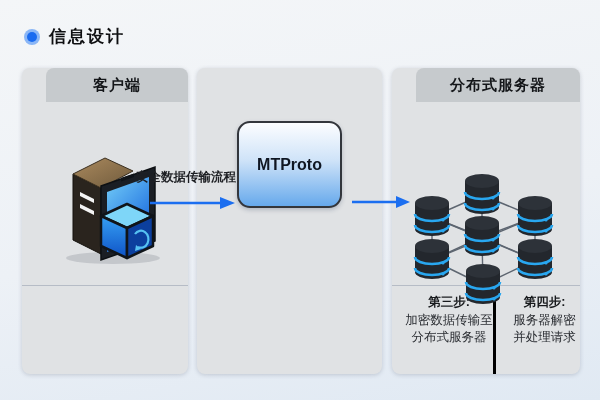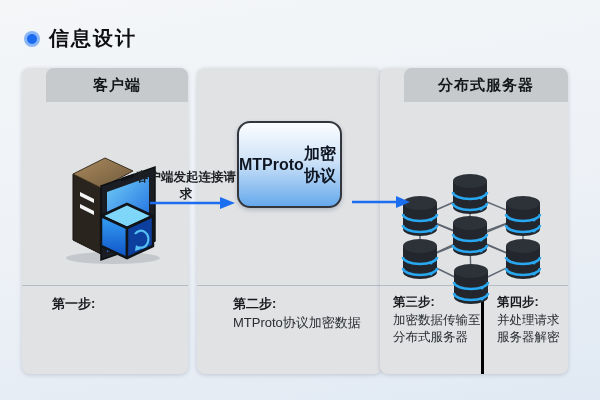--- a/index.html
+++ b/index.html
@@ -6,36 +6,36 @@
   .canvas{
     position:relative;width:600px;height:400px;overflow:hidden;
     background:linear-gradient(170deg,#f4f6f8 0%,#edf1f6 55%,#e0e9f3 100%);
     font-family:"Liberation Sans","DejaVu Sans",sans-serif;
     color:#1a1c1f;
   }
   
   .title-row{position:absolute;left:24px;top:25px;display:flex;align-items:center;gap:9px;}
   .bullet{width:16px;height:16px;border-radius:50%;background:#8ab6f6;position:relative;flex:0 0 auto;}
   .bullet-inner{position:absolute;inset:3px;border-radius:50%;background:#1a6bf0;}
-  .title-text{font-size:20px;font-weight:bold;letter-spacing:2px;color:#0e0f11;}
+  .title-text{font-size:17px;font-weight:bold;letter-spacing:2px;color:#0e0f11;}
   
   .card{position:absolute;top:68px;height:306px;border-radius:8px;background:#e0e2e4;
         box-shadow:0 1px 4px rgba(60,70,90,.22);display:flex;flex-direction:column;}
   .card.c1{left:22px;width:166px;}
   .card.c2{left:197px;width:185px;}
-  .card.c3{left:380px;width:188px;gap:40px;}
+  .card.c3{left:392px;width:188px;gap:40px;}
   .card-header{height:34px;flex:0 0 auto;background:#c6cacd;border-radius:8px 8px 0 0;
         display:flex;align-items:center;justify-content:center;
         font-weight:bold;font-size:15px;color:#141619;letter-spacing:1px;margin-left:24px;}
   .card-body{flex:1 1 auto;position:relative;}
   .card-footer{flex:0 0 auto;height:80px;border-top:1px solid #b6bcc6;font-size:13px;line-height:19px;color:#2a2d32;}
   .c1 .card-footer{padding:8px 0 0 30px;}
   .c2 .card-footer{padding:8px 0 0 36px;}
   .step-label{font-weight:bold;color:#17191c;}
-  .c3 .card-footer{display:flex;padding-top:8px;font-size:12.5px;line-height:17.5px;}
+  .c3 .card-footer{display:flex;padding-top:8px;font-size:12.5px;line-height:17.5px;text-align:center;}
   .step-block-a{width:101px;padding-left:13px;box-sizing:border-box;}
   .step-block-b{flex:1;padding-left:13px;border-left:3px solid #000000;}
   
   .proto-box{position:absolute;left:40px;top:53px;width:101px;height:83px;
         border:2px solid #33363c;border-radius:13px;
         background:linear-gradient(180deg,#fcfdff 0%,#cfe3f8 45%,#66a9ec 100%);
         display:flex;flex-direction:row;align-items:center;justify-content:center;
         font-size:16px;font-weight:bold;color:#0f1622;line-height:22px;
         box-shadow:0 2px 4px rgba(40,60,90,.25);}
   
@@ -83,34 +83,28 @@
         <polygon points="52,50 94,35 94,93 52,110" fill="url(#screenGrad)"></polygon>
         <polygon points="66,36 79,31.5 79,35 66,39.5" fill="#0f1318"></polygon>
         <polygon points="72,62 98,74 72,86 46,74" fill="#7ed6f8" stroke="#101419" stroke-width="2.5" stroke-linejoin="round"></polygon>
         <polygon points="46,74 72,86 72,116 46,104" fill="url(#cubeL)" stroke="#101419" stroke-width="2.5" stroke-linejoin="round"></polygon>
         <polygon points="72,86 98,74 98,104 72,116" fill="#0c3f9e" stroke="#101419" stroke-width="2.5" stroke-linejoin="round"></polygon>
         <path d="M 80,92 a 7.5,8.5 0 1 1 3,13" stroke="#56c1f2" stroke-width="2.2" fill="none"></path>
         <polygon points="81,103 86,107 80,109" fill="#56c1f2"></polygon>
       </svg>
     </div>
     <div class="card-footer">
-      <div class="step-label">第一步:</div>
     </div>
   </div>
 
   <div class="card c2">
     <div class="card-body">
       <div class="proto-box">
         <span>MTProto</span>
-        <span>加密协议</span>
       </div>
-    </div>
-    <div class="card-footer">
-      <div class="step-label">第二步:</div>
-      <div>MTProto协议加密数据</div>
     </div>
   </div>
 
   <div class="card c3">
     <div class="card-header">分布式服务器</div>
     <div class="card-body">
       <svg class="icon-svg" style="left:13px;top:31px;" width="160" height="139" viewBox="0 0 160 139">
         <defs>
           <g id="cyl">
             <path d="M-17,-14 L-17,12 A17,7 0 0 0 17,12 L17,-14 Z" fill="#23272d"></path>
@@ -147,27 +141,27 @@
       </svg>
     </div>
     <div class="card-footer">
       <div class="step-block-a">
         <div class="step-label">第三步:</div>
         <div>加密数据传输至</div>
         <div>分布式服务器</div>
       </div>
       <div class="step-block-b">
         <div class="step-label">第四步:</div>
+        <div>服务器解密</div>
         <div>并处理请求</div>
-        <div>服务器解密</div>
       </div>
     </div>
   </div>
 
-  <div class="flow-label">客户端发起连接请求</div>
+  <div class="flow-label">安全数据传输流程</div>
   <svg class="arrow" style="left:148px;top:195px;" width="90" height="16" viewBox="0 0 90 16">
     <line x1="2" y1="8" x2="72" y2="8" stroke="#1b6ef0" stroke-width="2.6"></line>
     <polygon points="72,2 87,8 72,14" fill="#1b6ef0"></polygon>
   </svg>
   <svg class="arrow" style="left:350px;top:194px;" width="62" height="16" viewBox="0 0 62 16">
     <line x1="2" y1="8" x2="46" y2="8" stroke="#1b6ef0" stroke-width="2.6"></line>
     <polygon points="46,2 60,8 46,14" fill="#1b6ef0"></polygon>
   </svg>
 
 </div>

